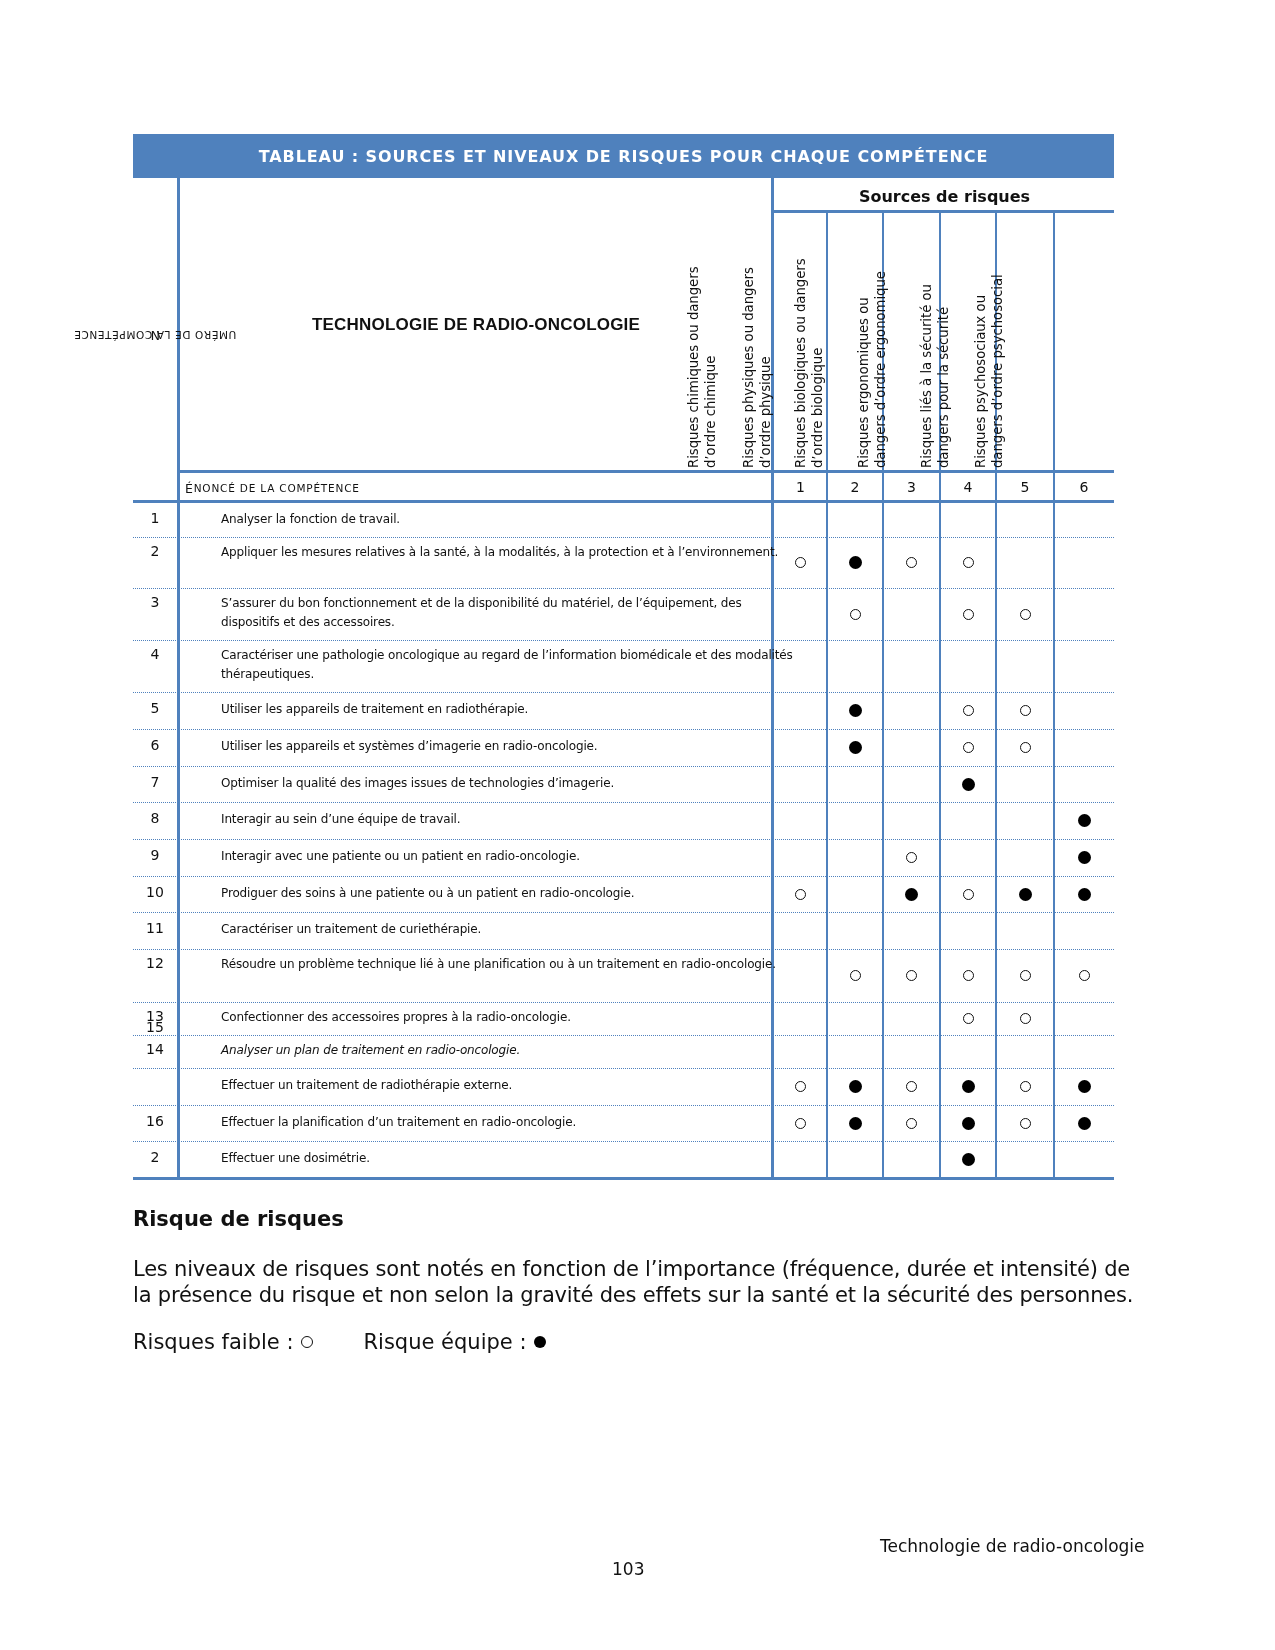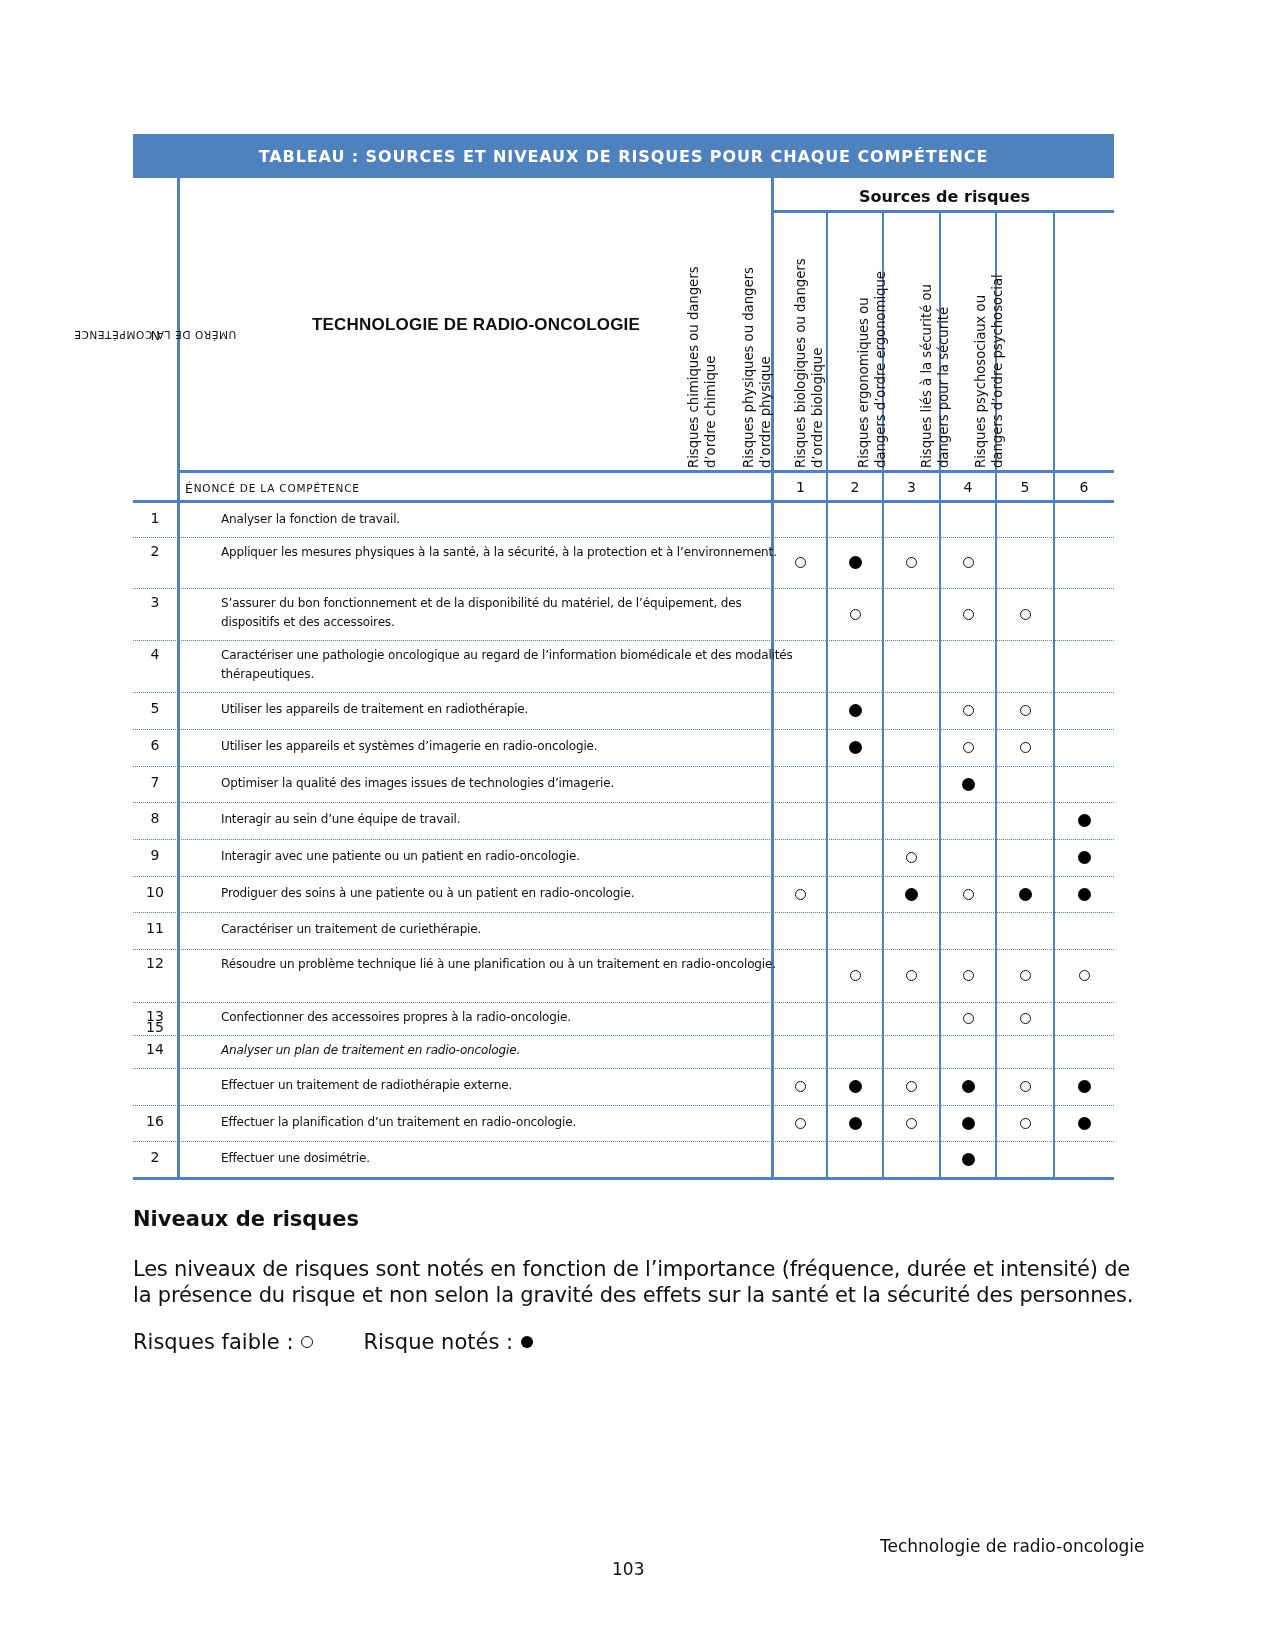--- a/index.html
+++ b/index.html
@@ -168,21 +168,21 @@
       <div class="row-text" style="top: 504px; height: 33px; align-items: flex-start; padding-top: 5.5px; box-sizing: border-box;">Analyser la fonction de travail.</div>
       <div class="cell" style="left: 774px; width: 53px; top: 503px; height: 34px;"></div>
       <div class="cell" style="left: 827px; width: 56px; top: 503px; height: 34px;"></div>
       <div class="cell" style="left: 883px; width: 57px; top: 503px; height: 34px;"></div>
       <div class="cell" style="left: 940px; width: 56px; top: 503px; height: 34px;"></div>
       <div class="cell" style="left: 996px; width: 58px; top: 503px; height: 34px;"></div>
       <div class="cell" style="left: 1054px; width: 60px; top: 503px; height: 34px;"></div>
     </div>
     <div>
       <div class="row-num" style="top: 538px; height: 50px; align-items: flex-start; padding-top: 5px; box-sizing: border-box;">2</div>
-      <div class="row-text" style="top: 538px; height: 50px; align-items: flex-start; padding-top: 5px; box-sizing: border-box;">Appliquer les mesures physiques à la santé, à la sécurité, à la protection et à l’environnement.</div>
+      <div class="row-text" style="top: 538px; height: 50px; align-items: flex-start; padding-top: 5px; box-sizing: border-box;">Appliquer les mesures relatives à la santé, à la modalités, à la protection et à l’environnement.</div>
       <div class="cell" style="left: 774px; width: 53px; top: 537px; height: 51px;">
         <span class="dot low"></span>
       </div>
       <div class="cell" style="left: 827px; width: 56px; top: 537px; height: 51px;">
         <span class="dot high"></span>
       </div>
       <div class="cell" style="left: 883px; width: 57px; top: 537px; height: 51px;">
         <span class="dot low"></span>
       </div>
       <div class="cell" style="left: 940px; width: 56px; top: 537px; height: 51px;">
@@ -412,27 +412,27 @@
       <div class="cell" style="left: 827px; width: 56px; top: 1141px; height: 36px;"></div>
       <div class="cell" style="left: 883px; width: 57px; top: 1141px; height: 36px;"></div>
       <div class="cell" style="left: 940px; width: 56px; top: 1141px; height: 36px;">
         <span class="dot high"></span>
       </div>
       <div class="cell" style="left: 996px; width: 58px; top: 1141px; height: 36px;"></div>
       <div class="cell" style="left: 1054px; width: 60px; top: 1141px; height: 36px;"></div>
     </div>
   </div>
 
-<div id="levels-title" class="abs">Niveaux de risques</div>
+<div id="levels-title" class="abs">Risque de risques</div>
 <div id="levels-text" class="abs">Les niveaux de risques sont notés en fonction de l’importance (fréquence, durée et intensité) de la présence du risque et non selon la gravité des effets sur la santé et la sécurité des personnes.</div>
 <div id="legend" class="abs">
   <div class="legend-item">
     <span>Risques faible :</span>
     <span class="legend-sym-low"></span>
   </div>
   <div class="legend-item">
-    <span>Risque notés :</span>
+    <span>Risque équipe :</span>
     <span class="legend-sym-high"></span>
   </div>
 </div>
 
 <div id="footer-title" class="abs">Technologie de radio-oncologie</div>
 <div id="page-number" class="abs">103</div>
 
 </body></html>

